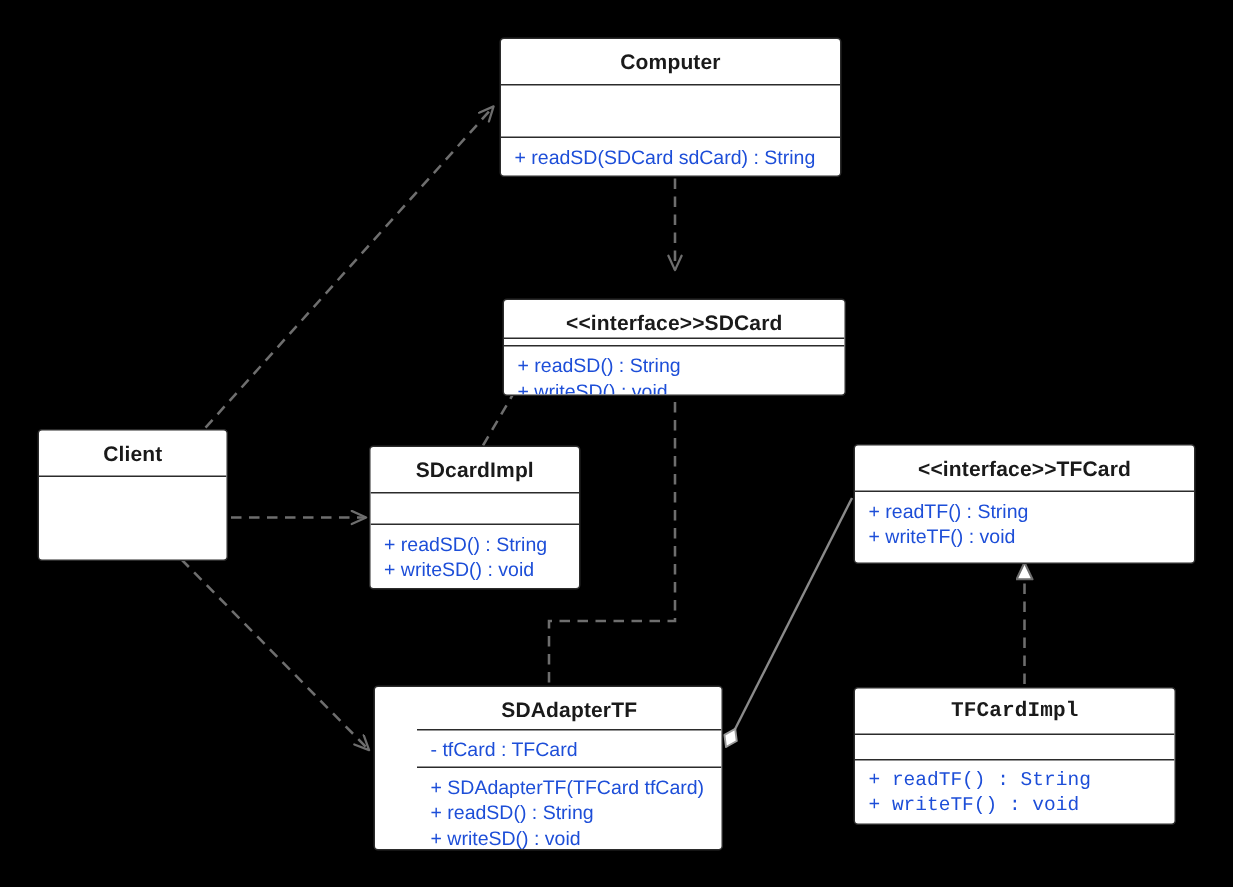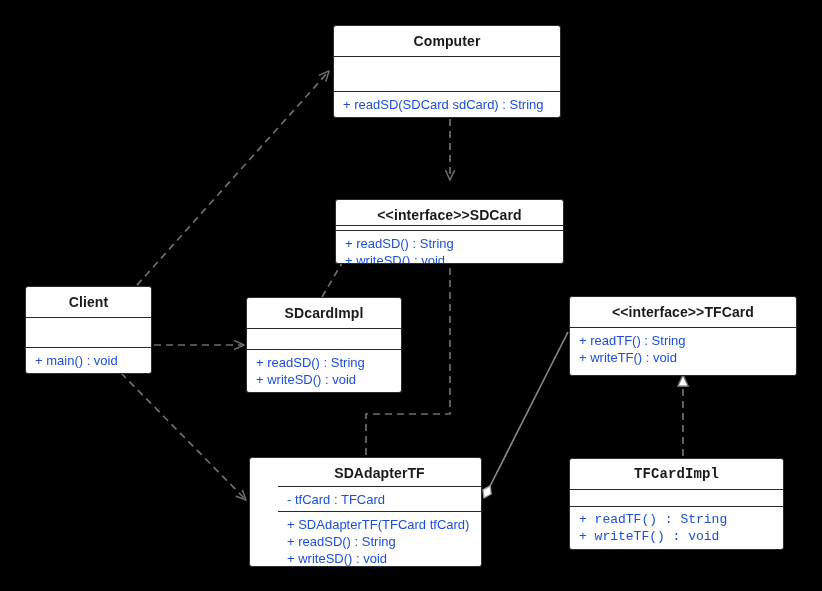--- a/index.html
+++ b/index.html
@@ -122,26 +122,23 @@
     <div class="uml-sep uml-compartment empty" style="height:7px;"></div>
     <div class="uml-sep uml-compartment grow">
       <span class="row">+ readSD() : String</span>
       <span class="row">+ writeSD() : void</span>
     </div>
   </div>
 
   <div class="uml-box" style="left:25px; top:286px; width:127px; height:88px;">
     <div class="uml-title">Client</div>
     <div class="uml-sep uml-compartment empty grow"></div>
-    <div class="uml-sep uml-compartment">
-      <span class="row">+ main() : void</span>
-    </div>
   </div>
 
-  <div class="uml-box" style="left:246px; top:297px; width:156px; height:96px;">
+  <div class="uml-box" style="left:246px; top:297px; width:141px; height:96px;">
     <div class="uml-title">SDcardImpl</div>
     <div class="uml-sep uml-compartment empty grow"></div>
     <div class="uml-sep uml-compartment">
       <span class="row">+ readSD() : String</span>
       <span class="row">+ writeSD() : void</span>
     </div>
   </div>
 
   <div class="uml-box" style="left:569px; top:296px; width:228px; height:80px;">
     <div class="uml-title">&lt;&lt;interface&gt;&gt;TFCard</div>

